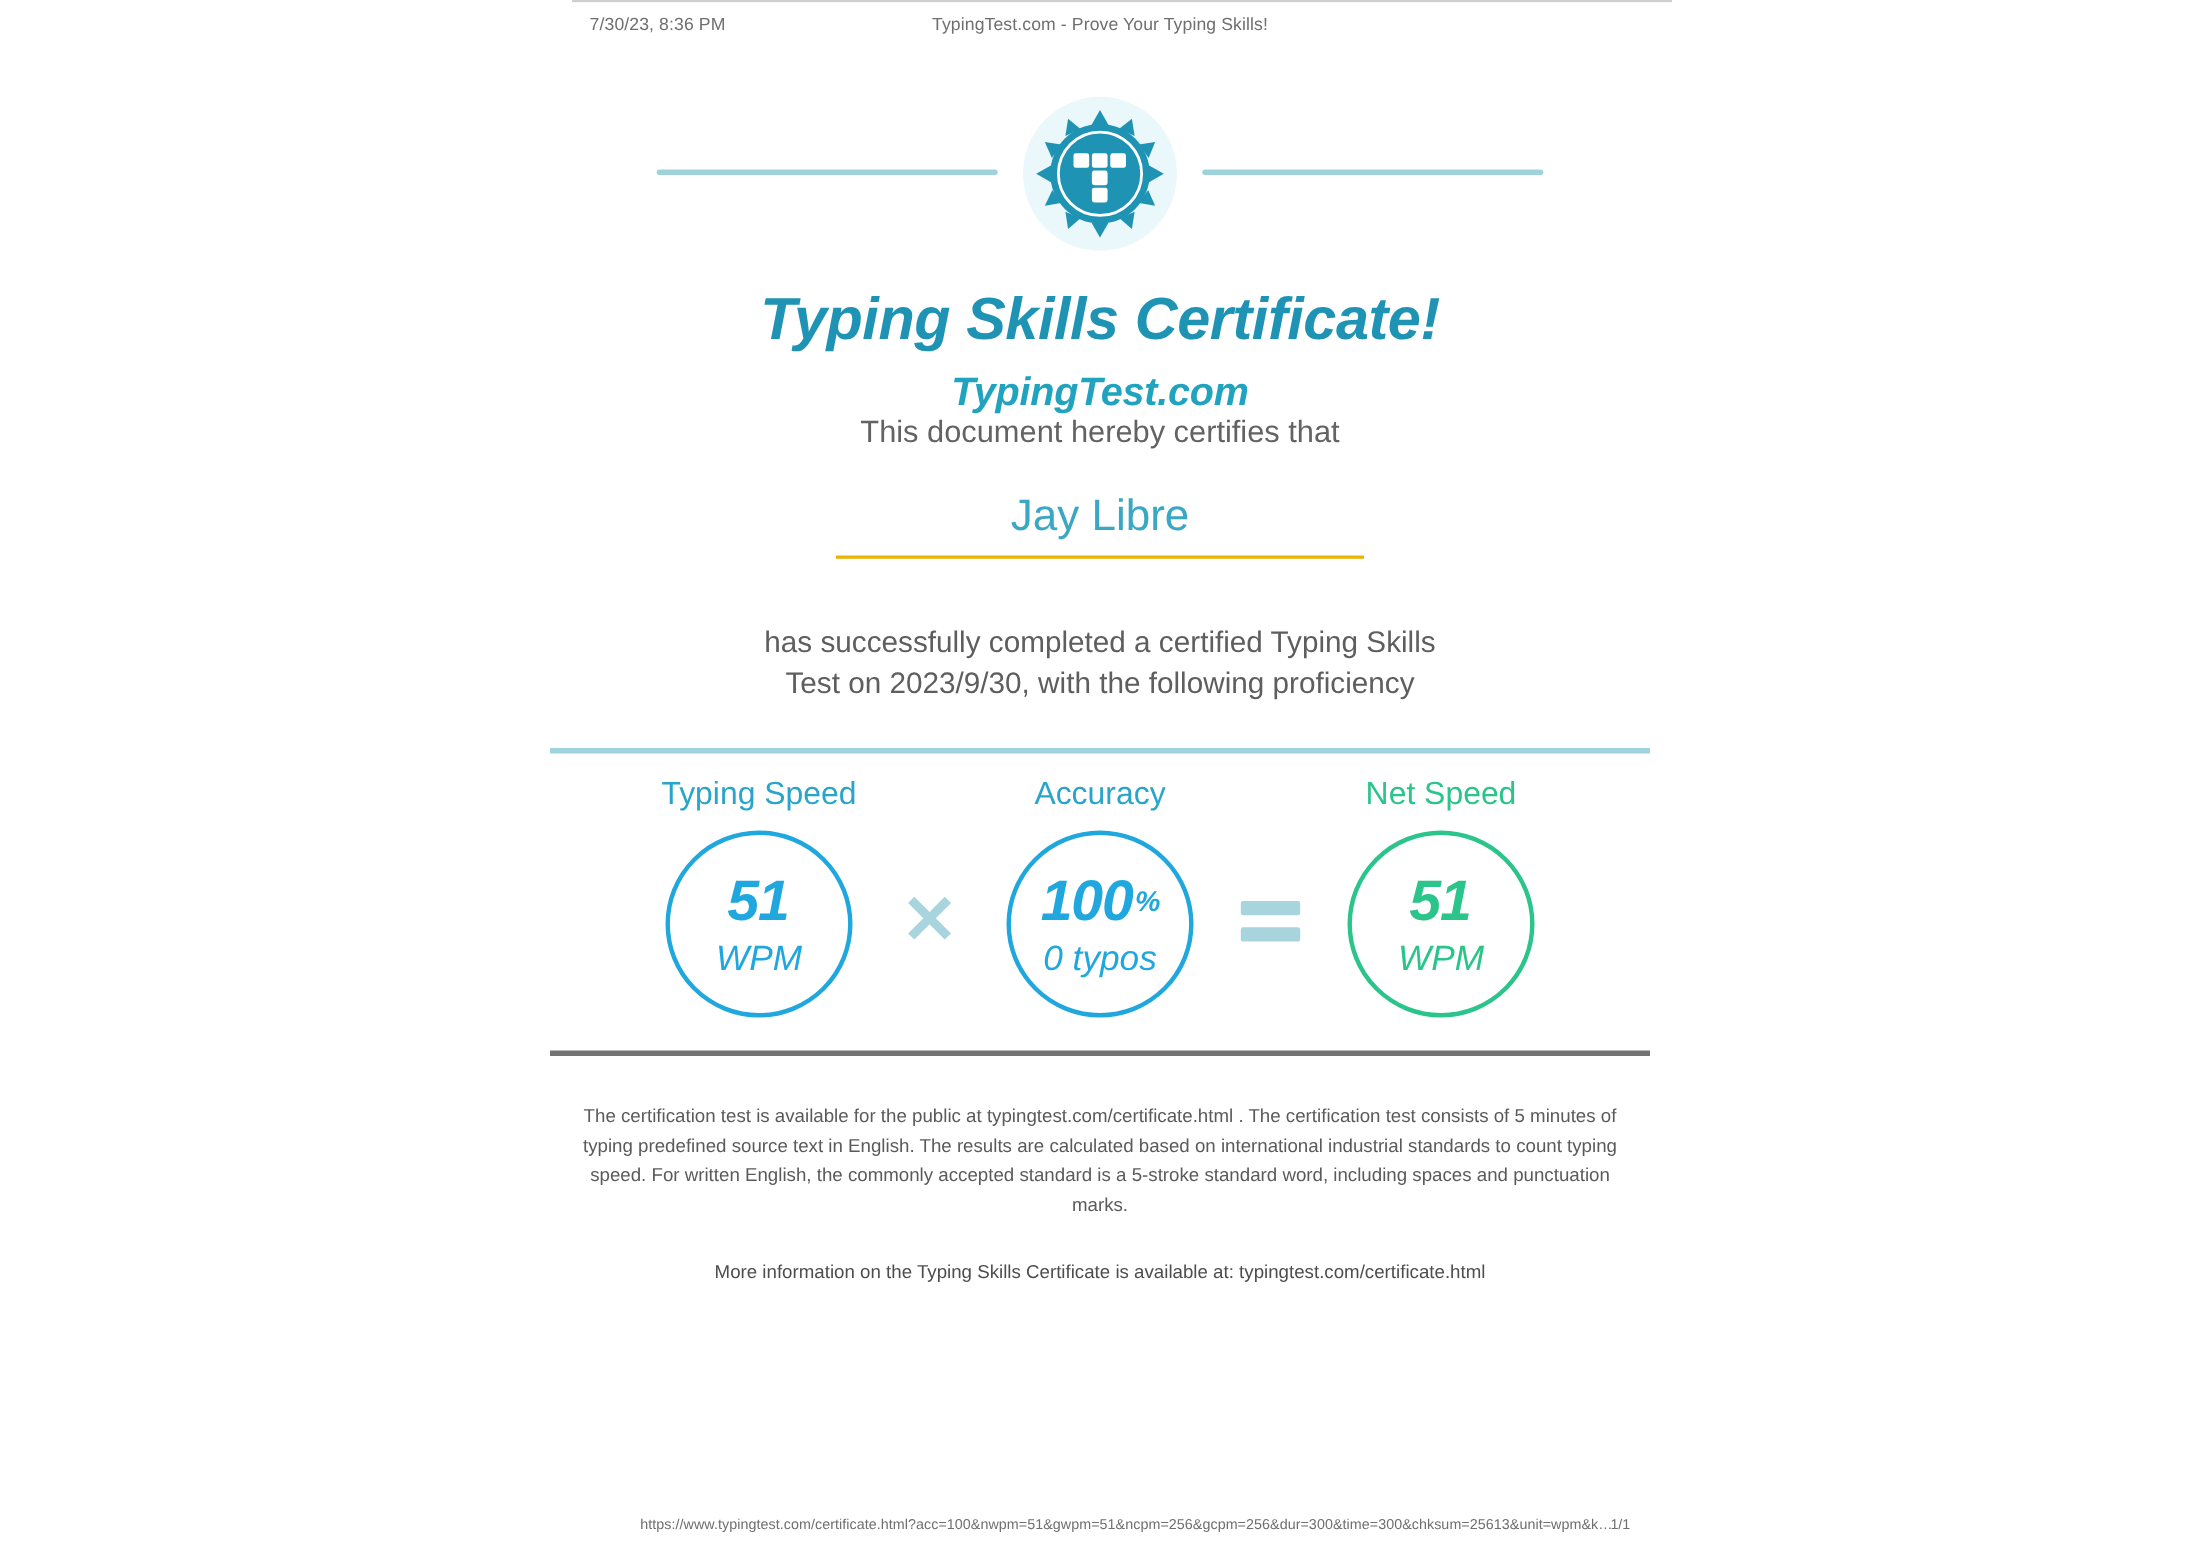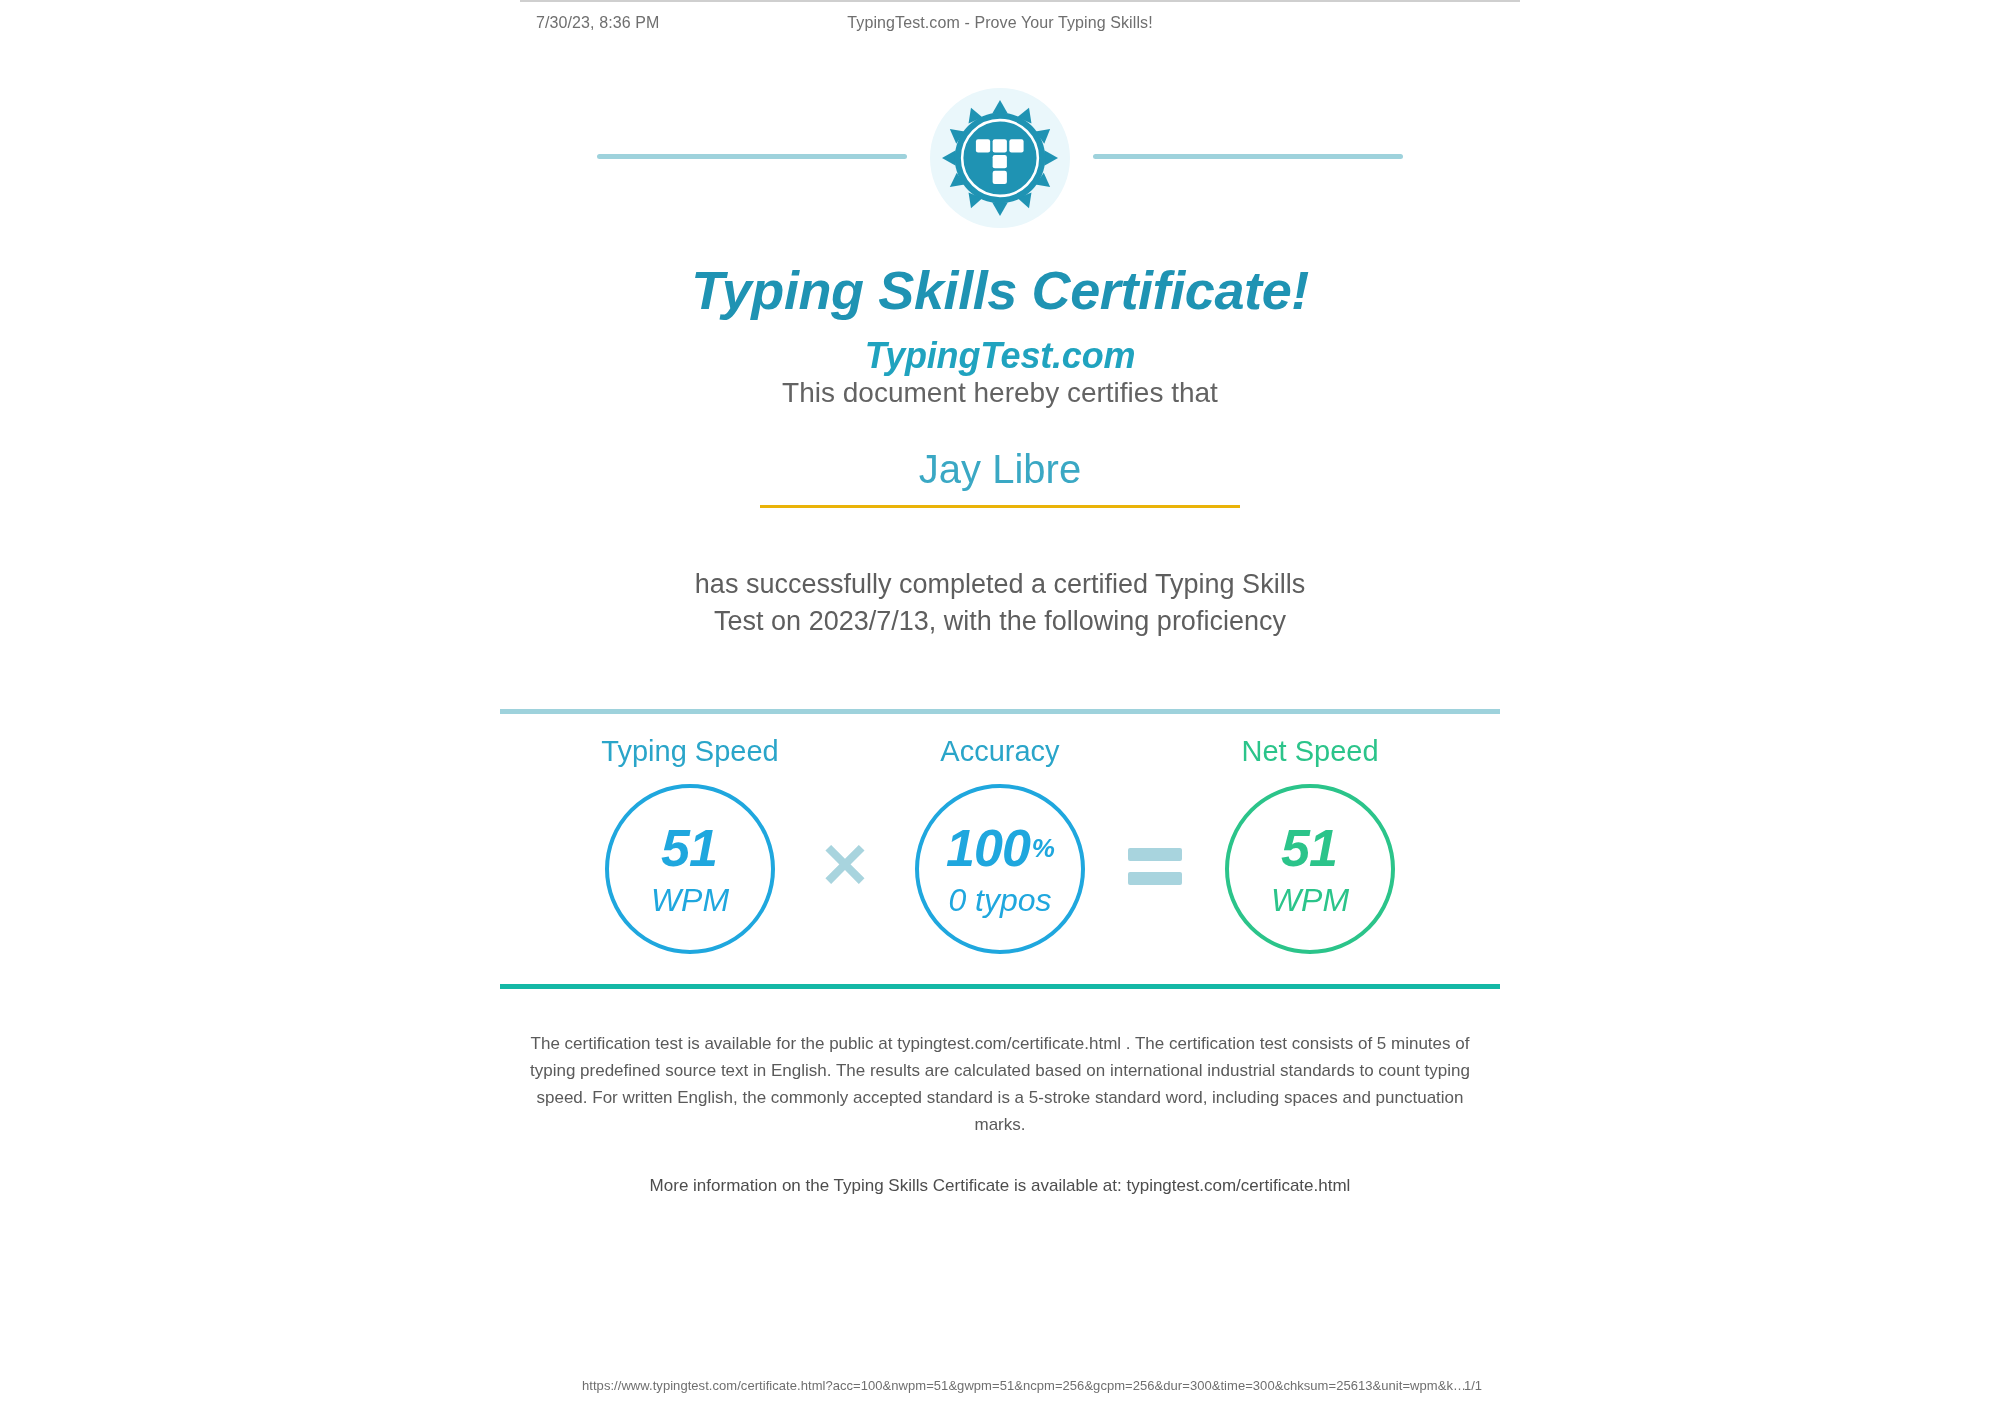--- a/index.html
+++ b/index.html
@@ -143,24 +143,24 @@
     margin-top: 58px;
     text-align: center;
     font-size: 27px;
     color: #5e5e5e;
     line-height: 1.38;
     font-weight: 400;
   }
 
   
   .metrics {
-    margin-top: 69px;
+    margin-top: 40px;
     padding: 0 0 0 0;
     border-top: 5px solid #9ed2dc;
-    border-bottom: 5px solid #14b8a6;
+    border-bottom: 5px solid #737373;
   }
   .metrics-inner {
     display: flex;
     align-items: flex-start;
     justify-content: center;
     padding: 22px 0 30px 0;
   }
   .metric {
     width: 230px;
     text-align: center;
@@ -341,21 +341,21 @@
   <div class="cert-subtitle">TypingTest.com</div>
 
   <div class="certifies-line">This document hereby certifies that</div>
 
   <div class="name-block">
     <div class="recipient-name">Jay Libre</div>
   </div>
 
   <div class="proficiency-line">
     <div>has successfully completed a certified Typing Skills</div>
-    <div>Test on 2023/7/13, with the following proficiency</div>
+    <div>Test on 2023/9/30, with the following proficiency</div>
   </div>
 
   <div class="metrics">
     <div class="metrics-inner">
 
       <div class="metric">
         <div class="metric-label blue">Typing Speed</div>
         <div class="circle blue">
           <div class="circle-value blue">
             <span>51</span>

